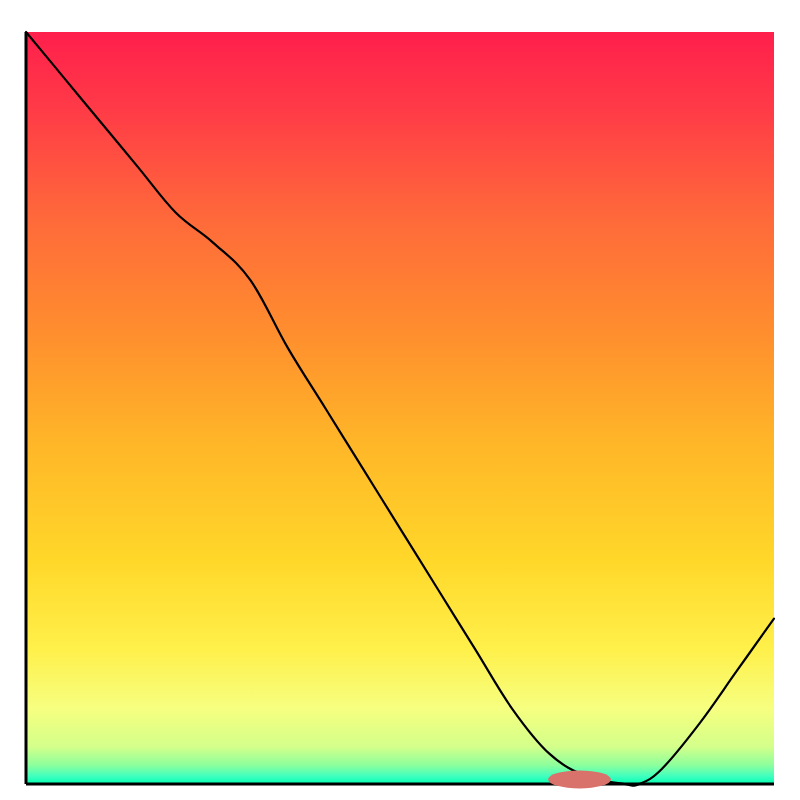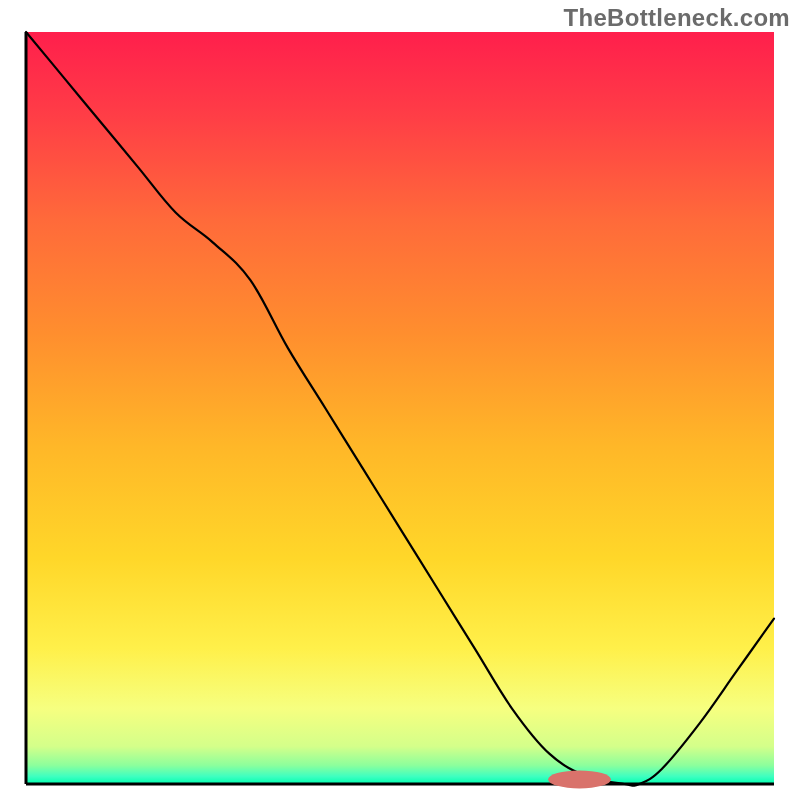--- a/index.html
+++ b/index.html
@@ -32,21 +32,20 @@
     top: 30px;
     width: 760px;
     height: 760px;
   }
   svg { display: block; }
 </style>
 </head>
 <body>
 
 <div class="stage">
-  <div class="watermark">TheBottleneck.com</div>
 
   <div class="plot-wrap">
     <svg id="chart-svg" width="760" height="760" viewBox="0 0 760 760">
       <defs>
         <linearGradient id="bg-grad" x1="0" y1="0" x2="0" y2="1">
             <stop offset="0%" stop-color="#ff1f4c"></stop>
             <stop offset="10%" stop-color="#ff3a47"></stop>
             <stop offset="25%" stop-color="#ff6a3a"></stop>
             <stop offset="40%" stop-color="#ff8e2e"></stop>
             <stop offset="55.00000000000001%" stop-color="#ffb728"></stop>

